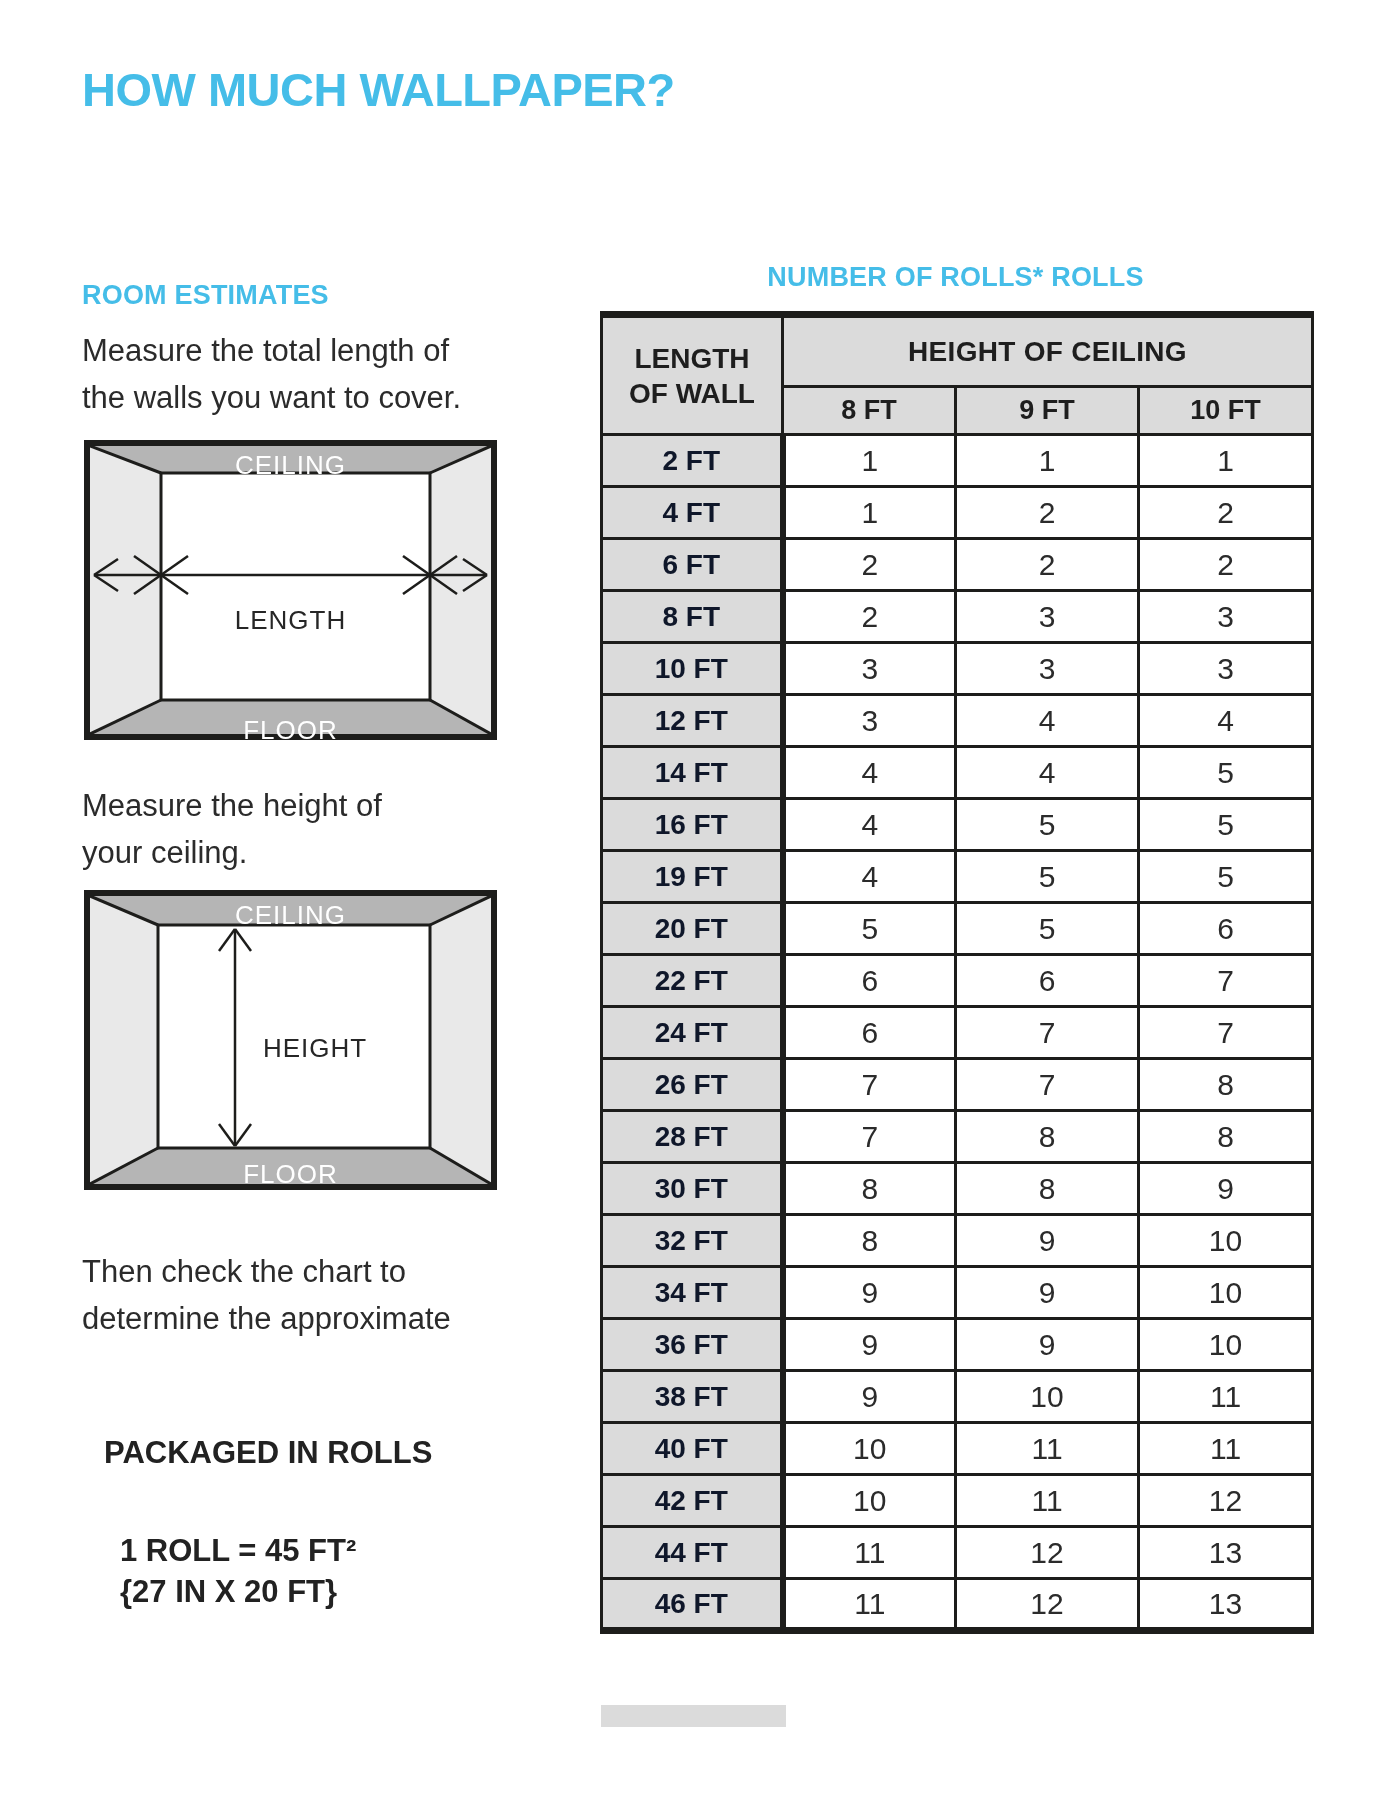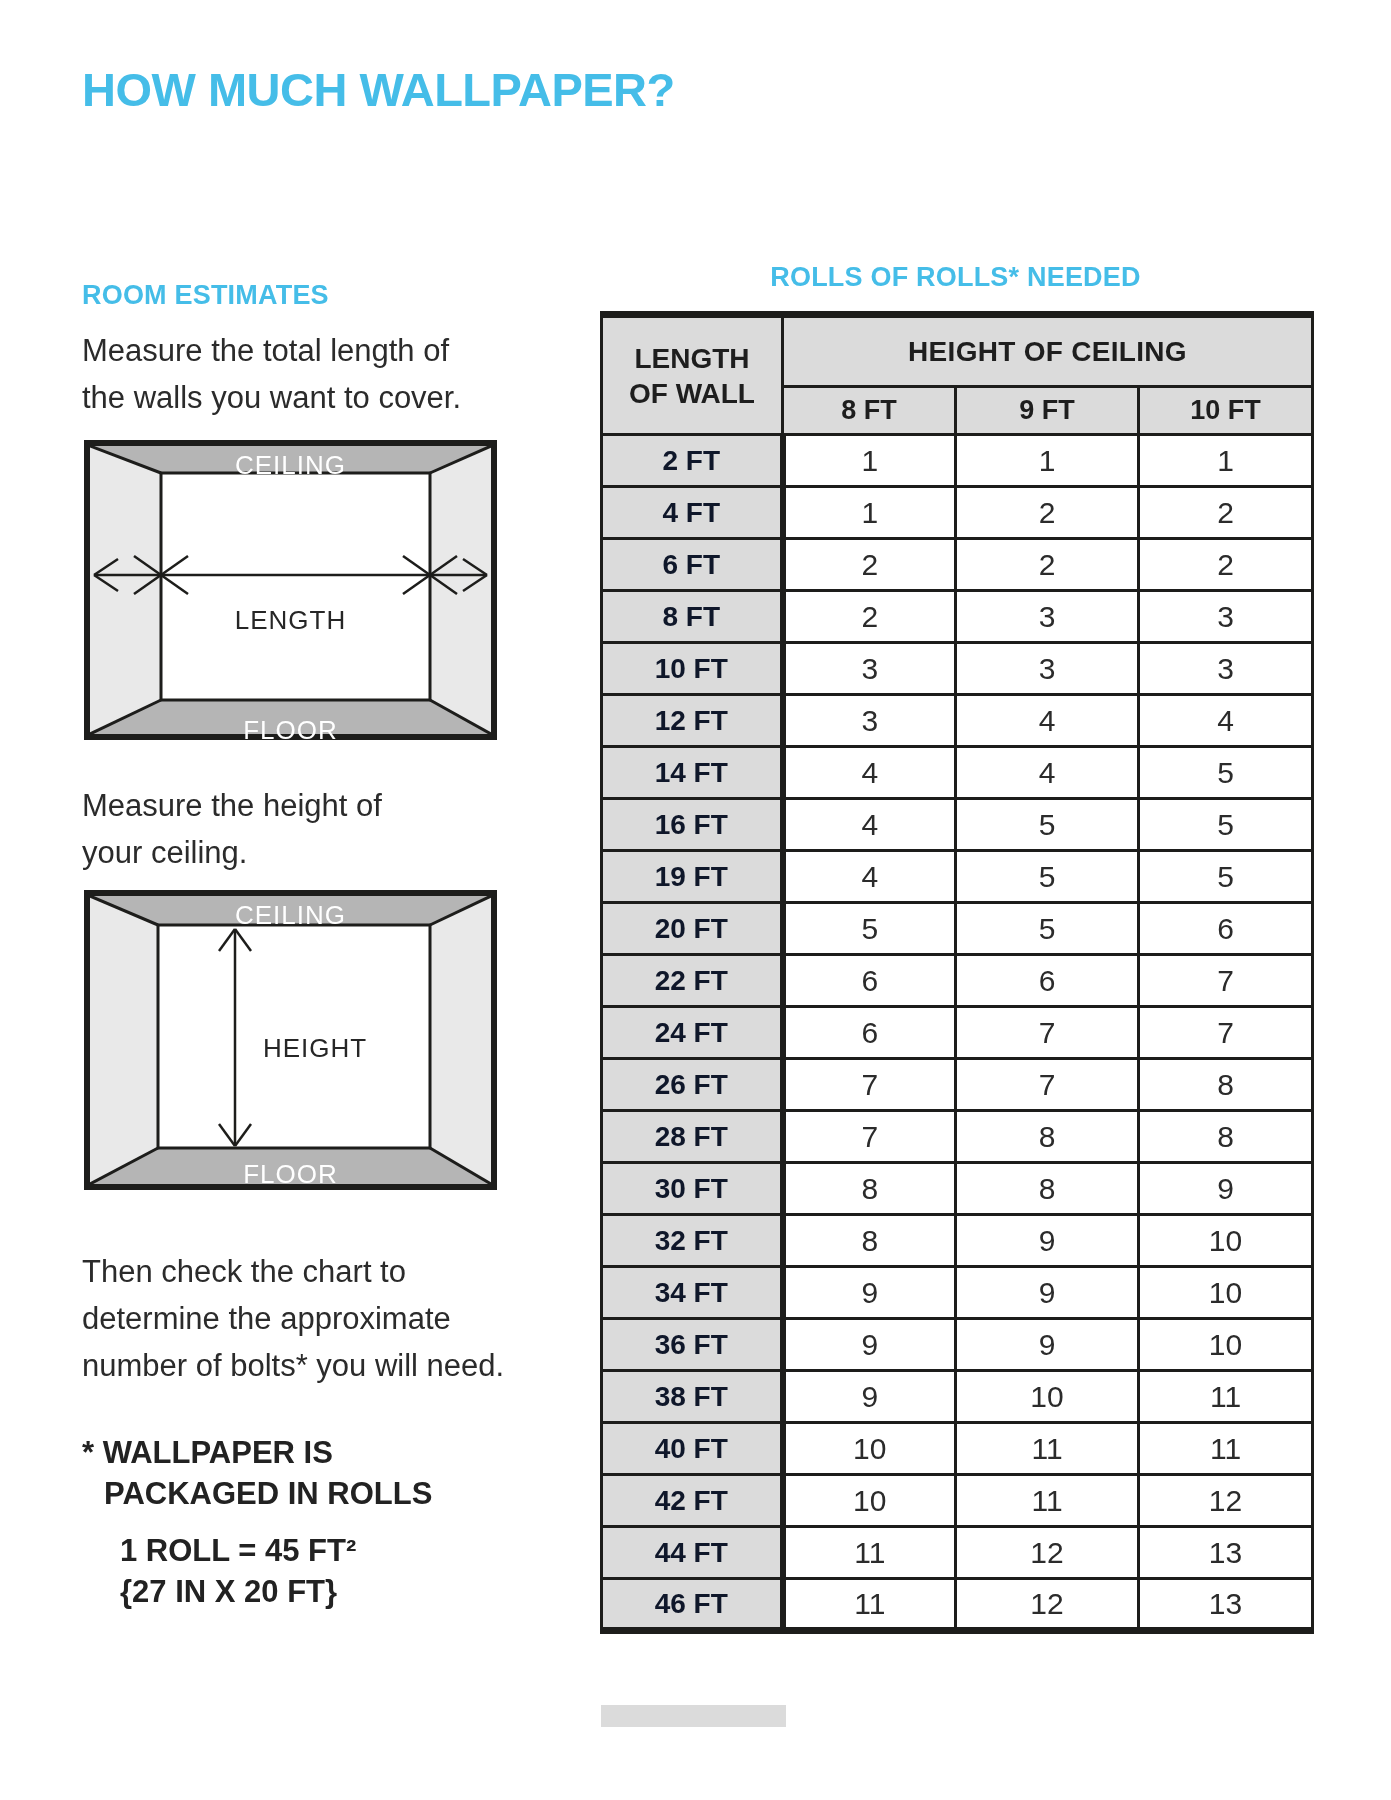--- a/index.html
+++ b/index.html
@@ -118,34 +118,32 @@
     </g>
   </svg>
   <span class="diag-label slab-label d2-ceiling">CEILING</span>
   <span class="diag-label dim-label d2-height">HEIGHT</span>
   <span class="diag-label slab-label d2-floor">FLOOR</span>
 </div>
 
 <div class="abs para para3">
   <div>Then check the chart to</div>
   <div>determine the approximate</div>
-  <div>number of bolts* you will need.</div>
 </div>
 
 <div class="abs footnote">
-  <div>* WALLPAPER IS</div>
   <div class="indent">PACKAGED IN ROLLS</div>
 </div>
 
 <div class="abs rollinfo">
   <div>1 ROLL = 45 FT²</div>
   <div>{27 IN X 20 FT}</div>
 </div>
 
-<div class="abs table-heading">ROLLS OF ROLLS* NEEDED</div>
+<div class="abs table-heading">NUMBER OF ROLLS* ROLLS</div>
 
 <div class="abs gray-tab"></div>
 
 <table class="rolls">
   <colgroup>
     <col style="width:181px">
       <col style="width:173px">
       <col style="width:183px">
       <col style="width:174px">
   </colgroup>

